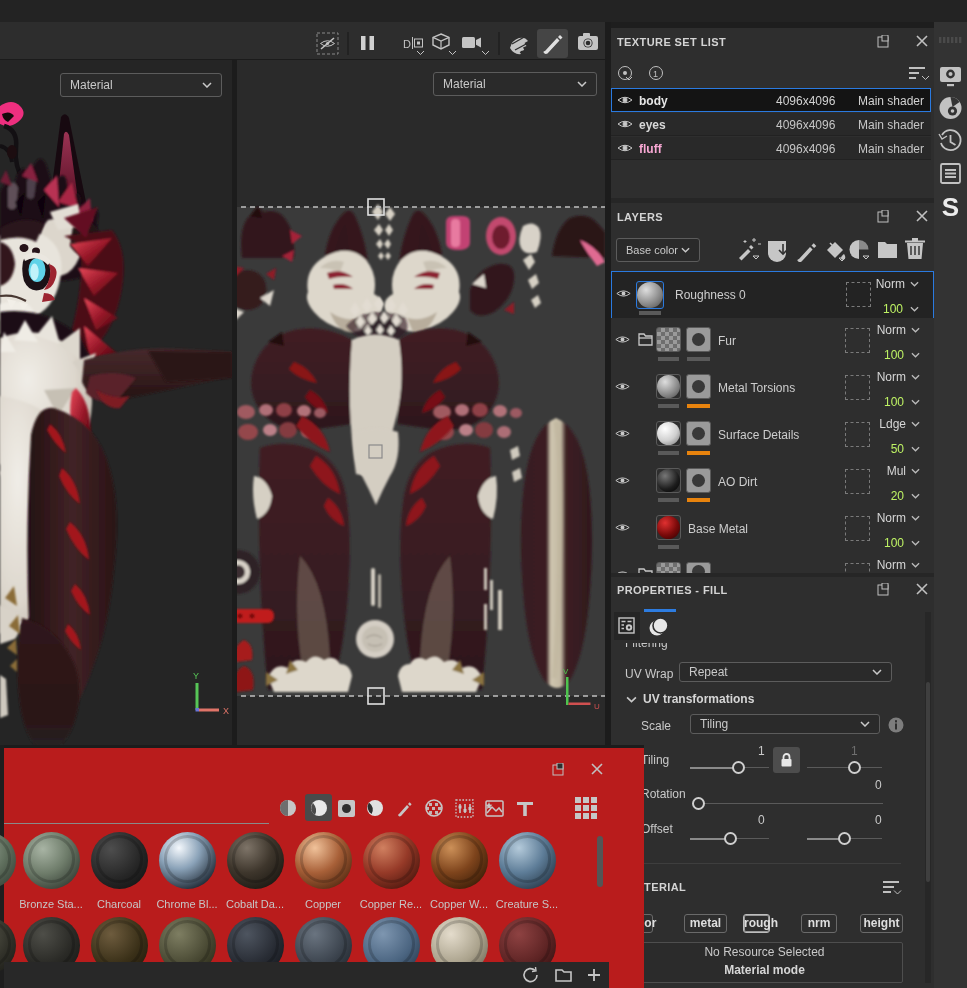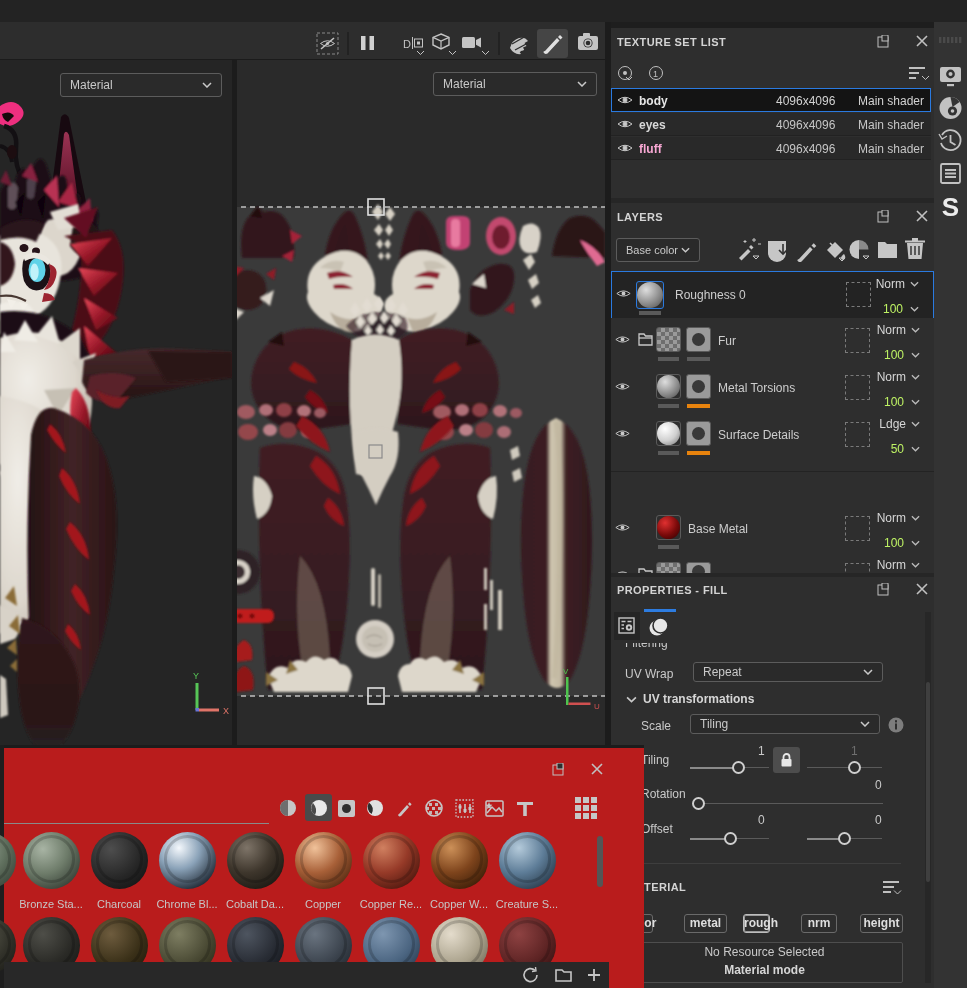--- a/index.html
+++ b/index.html
@@ -641,20 +641,44 @@
         <div class="dotbox"></div>
           <div class="bmode">Ldge</div>
           <div class="bop">50</div>
         <svg class="bchev" style="top:9px;" viewBox="0 0 10 6">
             <path d="M1 1l4 4 4-4" stroke="#bbb" stroke-width="1.4" fill="none"></path>
           </svg>
         <svg class="bchev" style="top:34px;" viewBox="0 0 10 6">
             <path d="M1 1l4 4 4-4" stroke="#bbb" stroke-width="1.4" fill="none"></path>
           </svg>
       </div>
+      <div class="lrow" style="top:188px;">
+        <svg class="leye" viewBox="0 0 20 20">
+            <path d="M3 10q7-5.5 14 0q-7 5.5-14 0z" stroke="#c8c8c8" fill="none"></path>
+            <circle cx="10" cy="10" r="2" fill="#c8c8c8"></circle>
+          </svg>
+        <div class="thumb" style="left:45px;">
+            <div class="sph spDark"></div>
+          </div>
+        <div class="thumb maskt" style="left:75px;">
+            <div class="mcirc"></div>
+          </div>
+        <div class="ltxt" style="left:107px;">AO Dirt</div>
+        <div class="bar" style="left:47px;width:21px;"></div>
+          <div class="bar orange" style="left:76px;width:23px;"></div>
+        <div class="dotbox"></div>
+          <div class="bmode">Mul</div>
+          <div class="bop">20</div>
+        <svg class="bchev" style="top:9px;" viewBox="0 0 10 6">
+            <path d="M1 1l4 4 4-4" stroke="#bbb" stroke-width="1.4" fill="none"></path>
+          </svg>
+        <svg class="bchev" style="top:34px;" viewBox="0 0 10 6">
+            <path d="M1 1l4 4 4-4" stroke="#bbb" stroke-width="1.4" fill="none"></path>
+          </svg>
+      </div>
       <div class="lrow" style="top:235px;">
         <svg class="leye" viewBox="0 0 20 20">
             <path d="M3 10q7-5.5 14 0q-7 5.5-14 0z" stroke="#c8c8c8" fill="none"></path>
             <circle cx="10" cy="10" r="2" fill="#c8c8c8"></circle>
           </svg>
         <div class="thumb" style="left:45px;">
             <div class="sph spRed"></div>
           </div>
         <div class="ltxt" style="left:77px;">Base Metal</div>
         <div class="bar" style="left:47px;width:21px;"></div>
@@ -706,21 +730,21 @@
     <svg class="abs" style="left:37px;top:588px;" width="22" height="22" viewBox="0 0 22 22">
       <circle cx="9" cy="12" r="7.5" fill="#e6e6e6"></circle>
       <circle cx="12.5" cy="9.5" r="7.5" fill="#e6e6e6" stroke="#2e2e2e" stroke-width="1.6"></circle>
     </svg>
 
     <div class="abs" style="left:14px;top:615px;width:60px;height:12px;overflow:hidden;">
       <div style="position:absolute;top:-7px;color:#c9c9c9;font-size:12px;">Filtering</div>
       </div>
 
     <div class="abs lbl" style="left:14px;top:639px;">UV Wrap</div>
-    <div class="abs ddown" style="left:82px;top:634px;width:190px;height:20px;">Repeat<span class="chev">
+    <div class="abs ddown" style="left:68px;top:634px;width:213px;height:20px;">Repeat<span class="chev">
       <svg width="10" height="6" viewBox="0 0 10 6">
             <path d="M1 1l4 4 4-4" stroke="#c9c9c9" stroke-width="1.5" fill="none"></path>
           </svg>
         </span></div>
 
     <svg class="abs" style="left:15px;top:668px;" width="11" height="7" viewBox="0 0 10 6">
         <path d="M1 1l4 4 4-4" stroke="#c9c9c9" stroke-width="1.5" fill="none"></path>
       </svg>
     <div class="abs" style="left:32px;top:664px;font-size:12px;font-weight:bold;color:#d6d6d6;">UV transformations</div>
 

